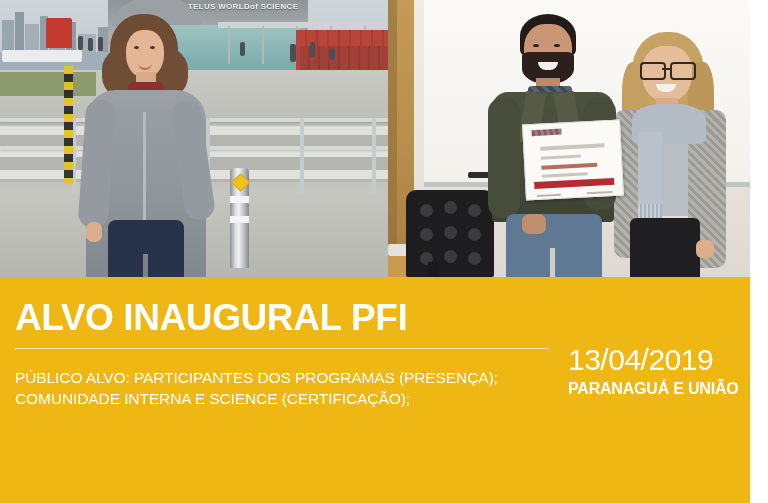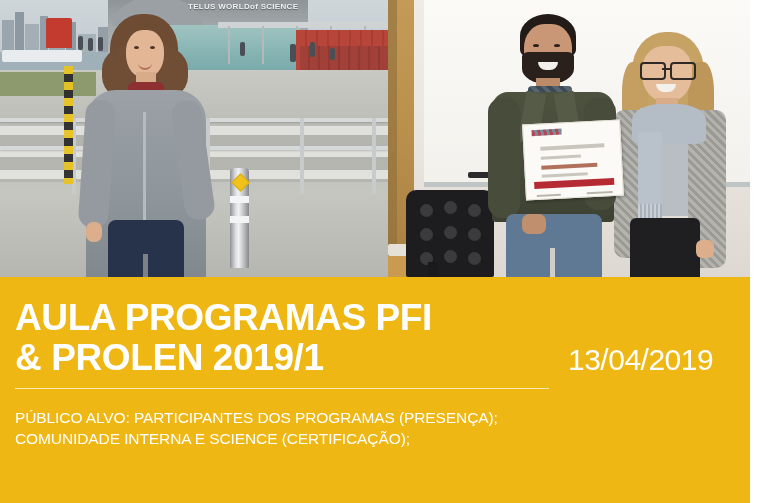--- a/index.html
+++ b/index.html
@@ -615,29 +615,29 @@
         <div class="cert-bar"></div>
         <div class="cert-sig" style="left:10px;width:24px;"></div>
         <div class="cert-sig" style="left:60px;width:26px;"></div>
       </div>
     </div>
   </div>
 
   <div class="yellow-band">
 
     <div class="left-col">
-      <div class="title title-1">AULA PROGRAMAS PFI</div>
-      <div class="title title-2">&amp; PROLEN 2019/1</div>
+      <div class="title title-1">ALVO INAUGURAL PFI</div>
       <div class="divider"></div>
       <div class="audience">
         <div>PÚBLICO ALVO: PARTICIPANTES DOS PROGRAMAS (PRESENÇA);</div>
         <div>COMUNIDADE INTERNA E SCIENCE (CERTIFICAÇÃO);</div>
       </div>
     </div>
 
     <div class="right-col">
       <div class="date">13/04/2019</div>
       <div class="place">
+        <div class="place-line">PARANAGUÁ  E  UNIÃO</div>
       </div>
     </div>
 
   </div>
 </div>
 
 </body></html>

